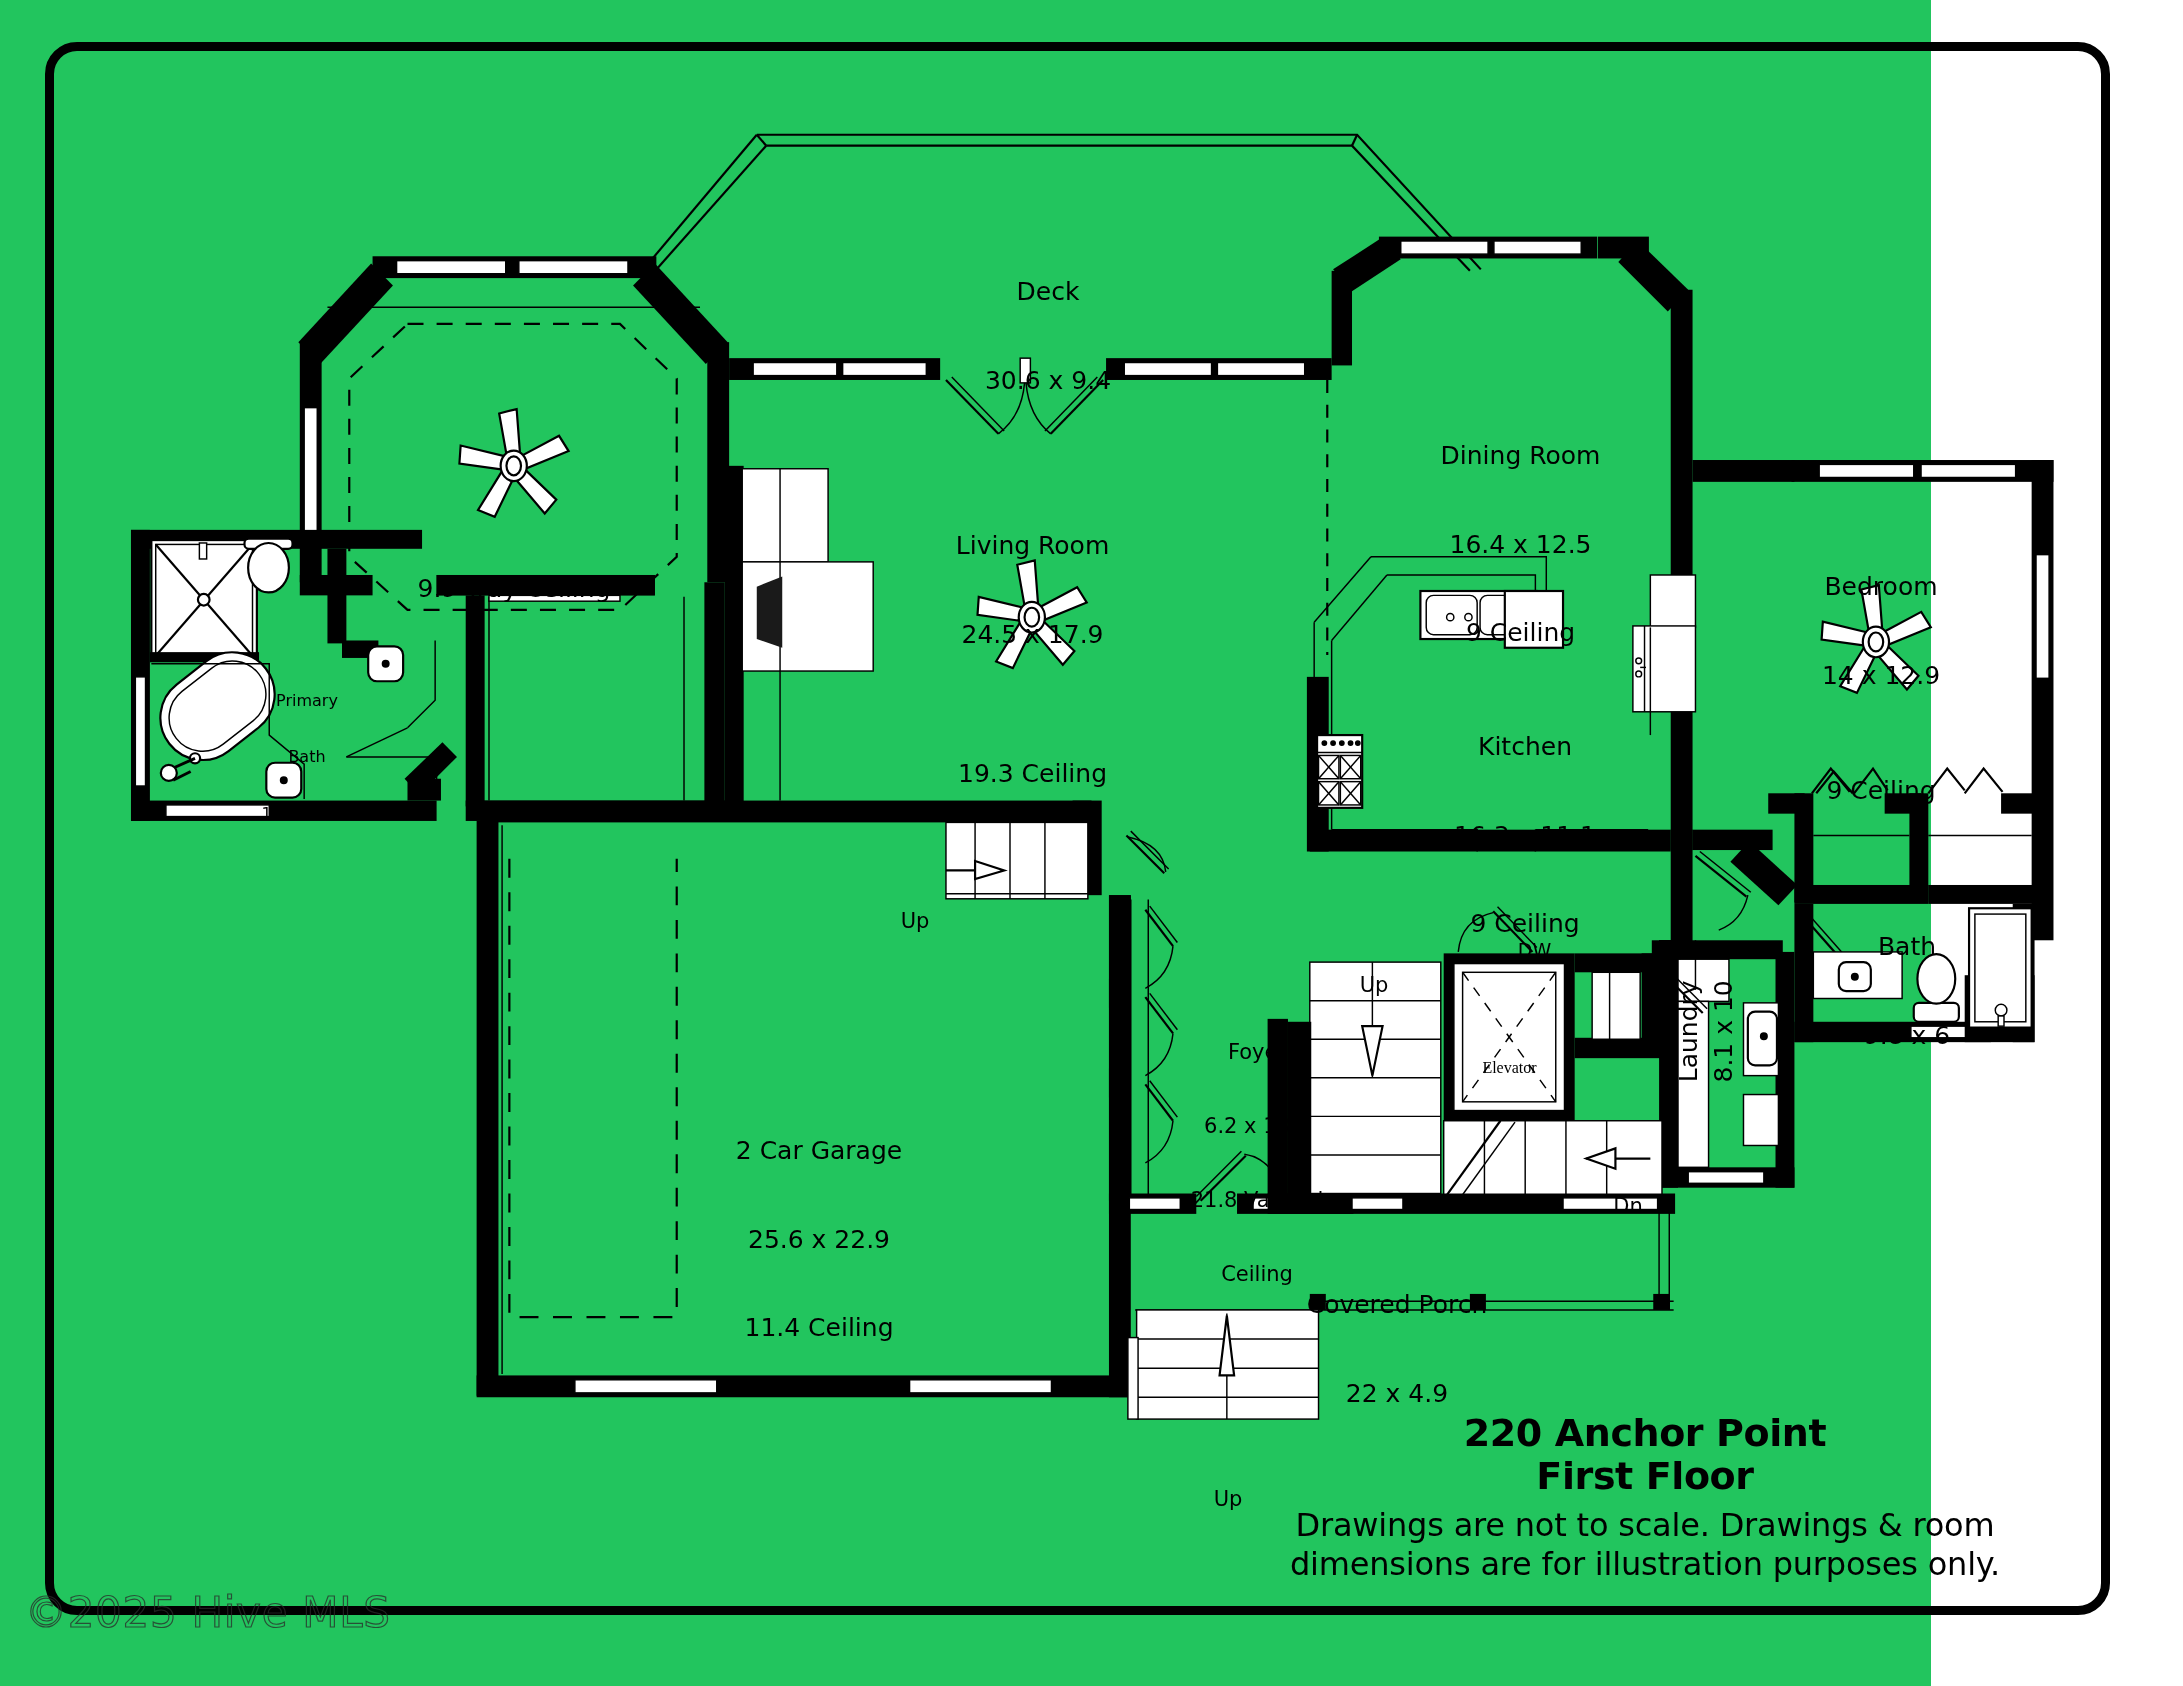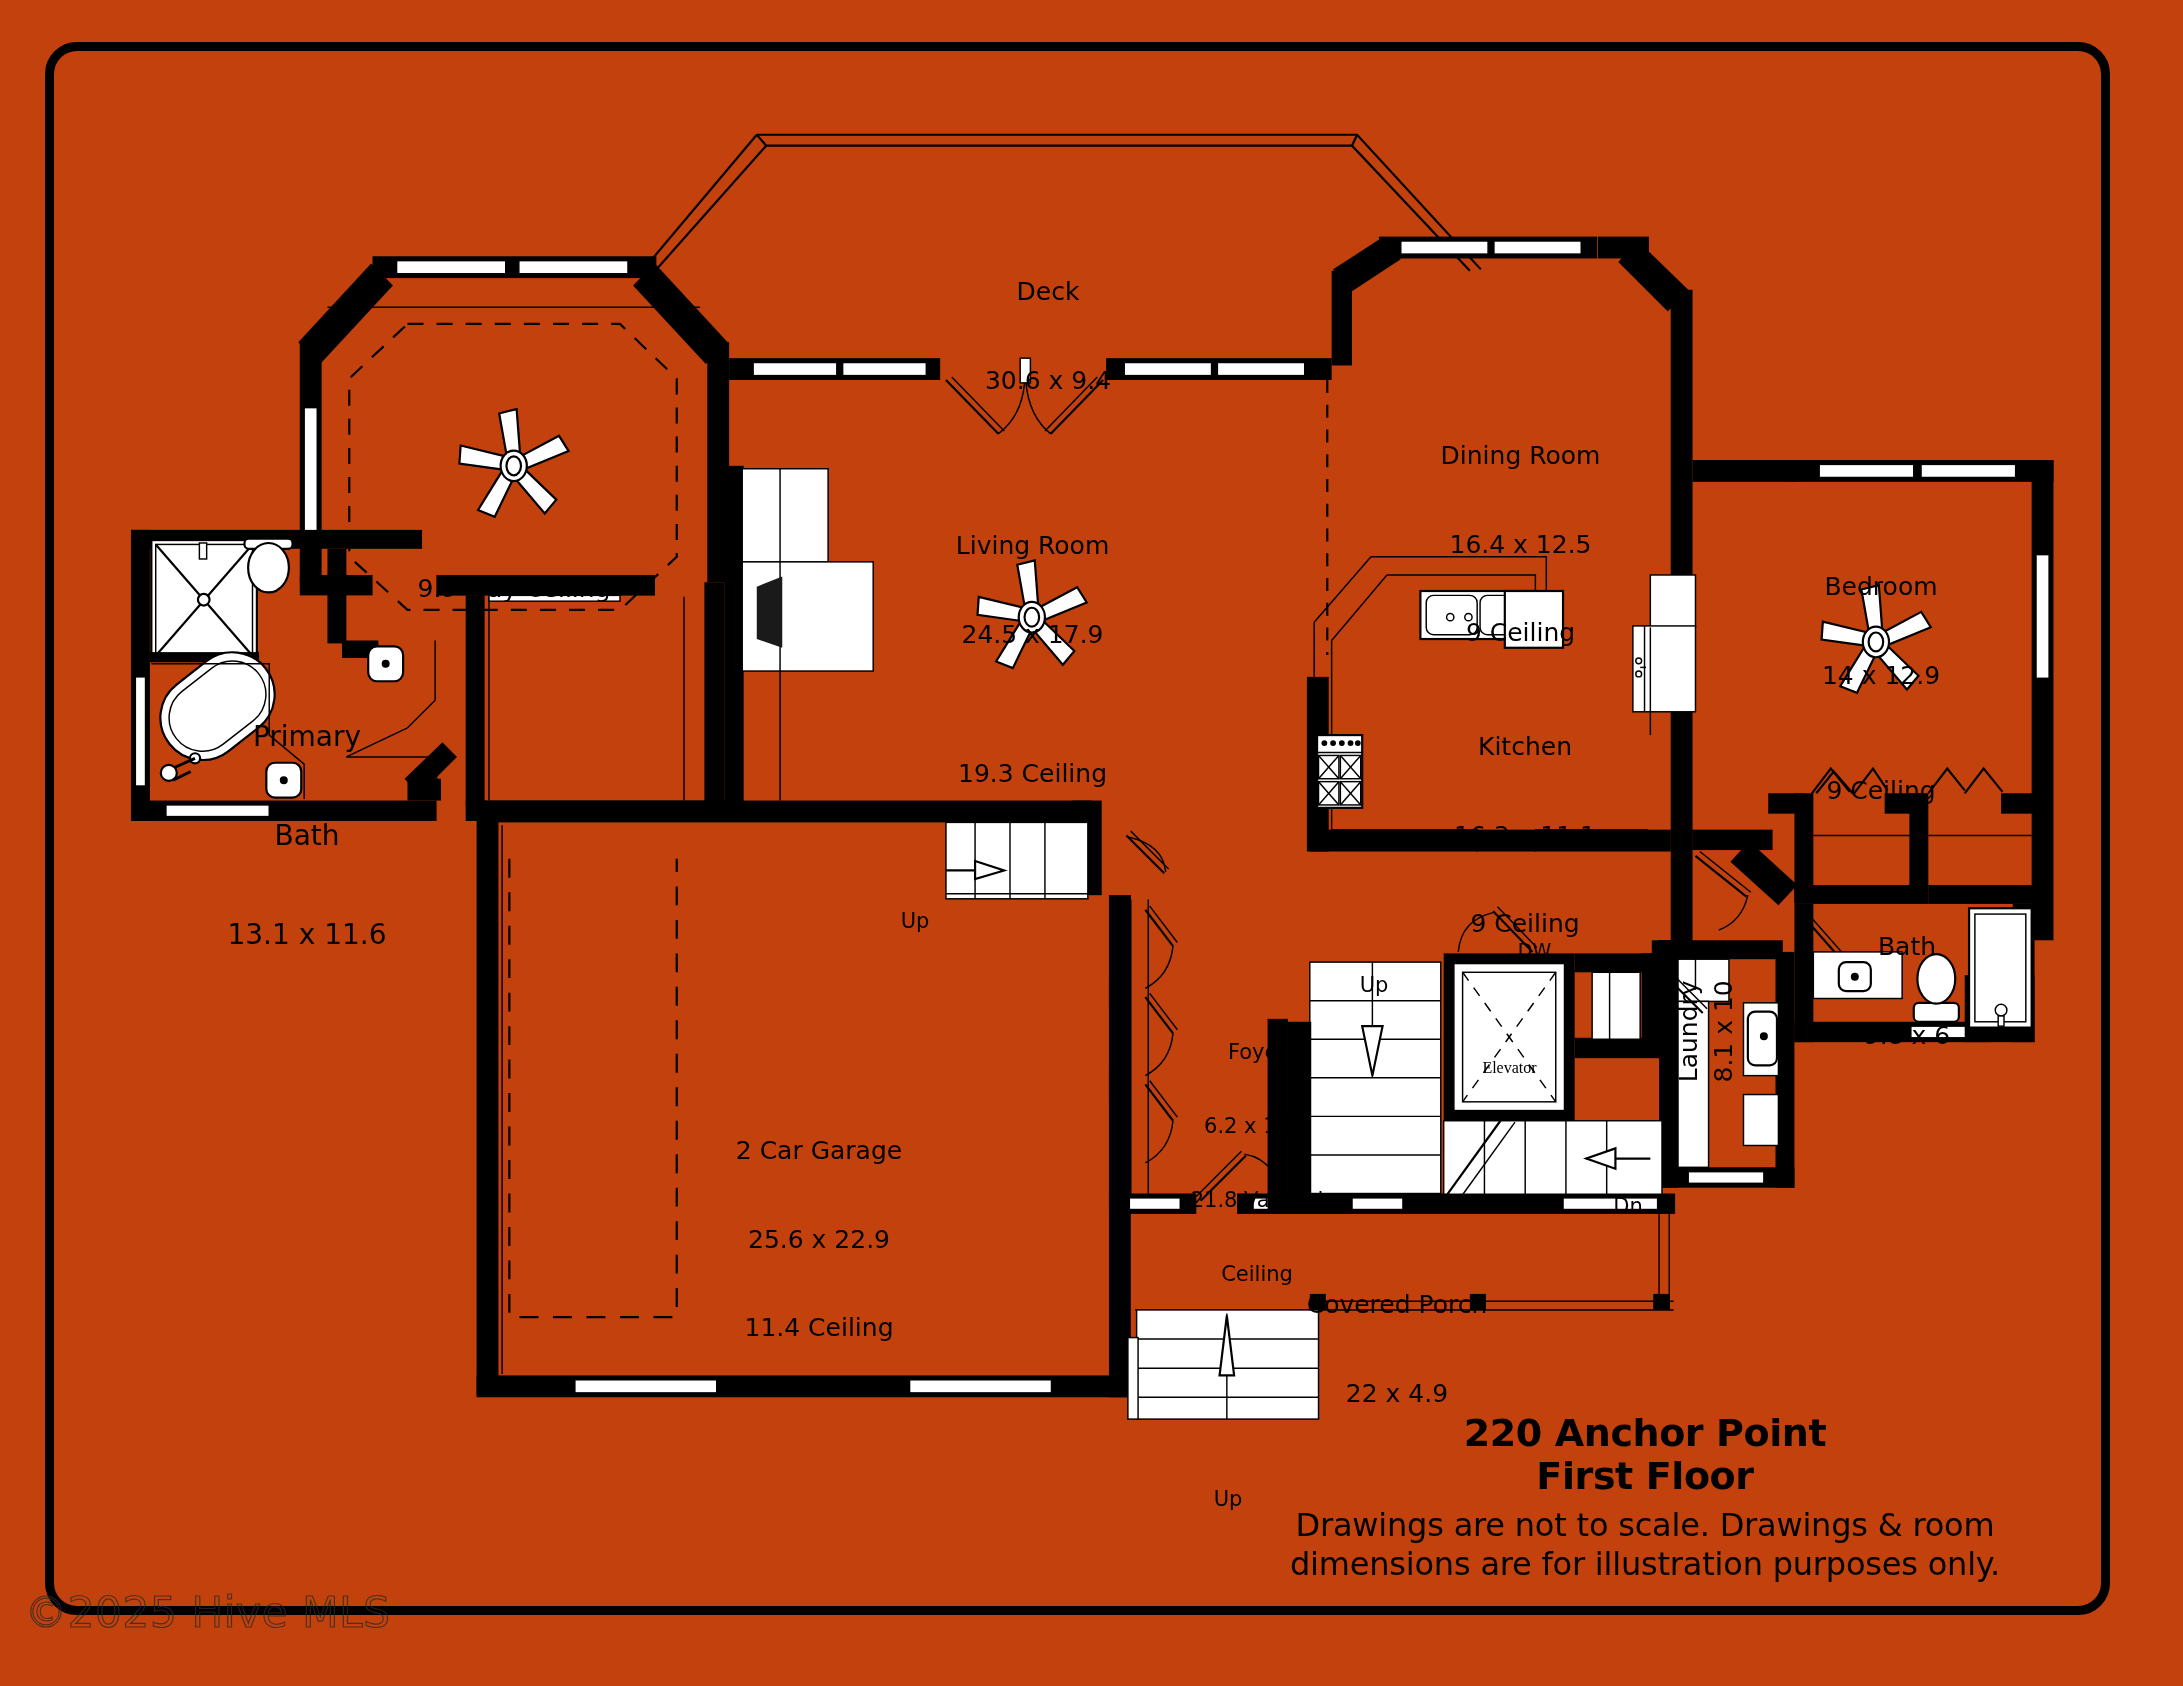--- a/index.html
+++ b/index.html
@@ -10,23 +10,23 @@
   body {
     width: 2183px;
     height: 1687px;
     font-family: "DejaVu Sans", sans-serif;
     position: relative;
     overflow: hidden;
   }
   #stage {
     position: absolute;
     left: 0; top: 0;
-    width: 2183px;
+    width: 1931px;
     height: 1687px;
-    background: #c2410c;
+    background: #22c55e;
   }
   
   #outer-frame {
     position: absolute;
     left: 45px;
     top: 42px;
     width: 2065px;
     height: 1573px;
     border: 9.5px solid #000000;
     border-radius: 32px;
@@ -639,21 +639,21 @@
   </div>
 
   <div class="lbl room-lbl" style="left:1768px; top:513px; width:226px;">
     <span class="ln">Bedroom</span>
     <span class="ln">14 x 12.9</span>
   </div>
   <div class="lbl room-lbl" style="left:1768px; top:717px; width:226px;">
     <span class="ln">9 Ceiling</span>
   </div>
 
-  <div class="lbl small-lbl" style="left:198px; top:654px; width:218px; font-size:28px;">
+  <div class="lbl small-lbl" style="left:198px; top:654px; width:218px; font-size:16px;">
     <span class="ln">Primary</span>
     <span class="ln">Bath</span>
     <span class="ln">13.1 x 11.6</span>
   </div>
 
 
   <div class="lbl room-lbl" style="left:1405px; top:673px; width:240px;">
     <span class="ln">Kitchen</span>
     <span class="ln">16.3 x 11.1</span>
     <span class="ln">9 Ceiling</span>

